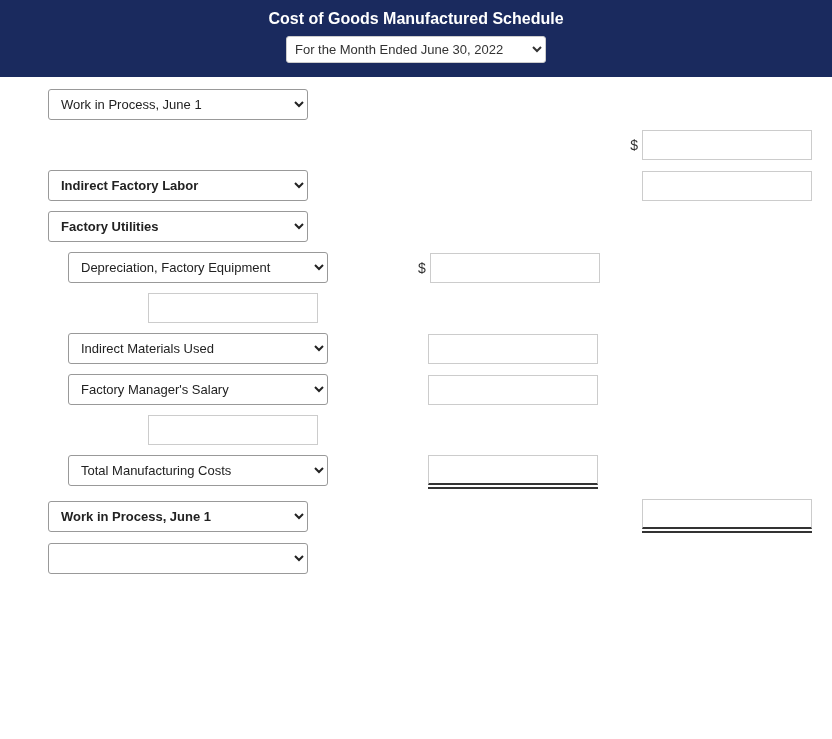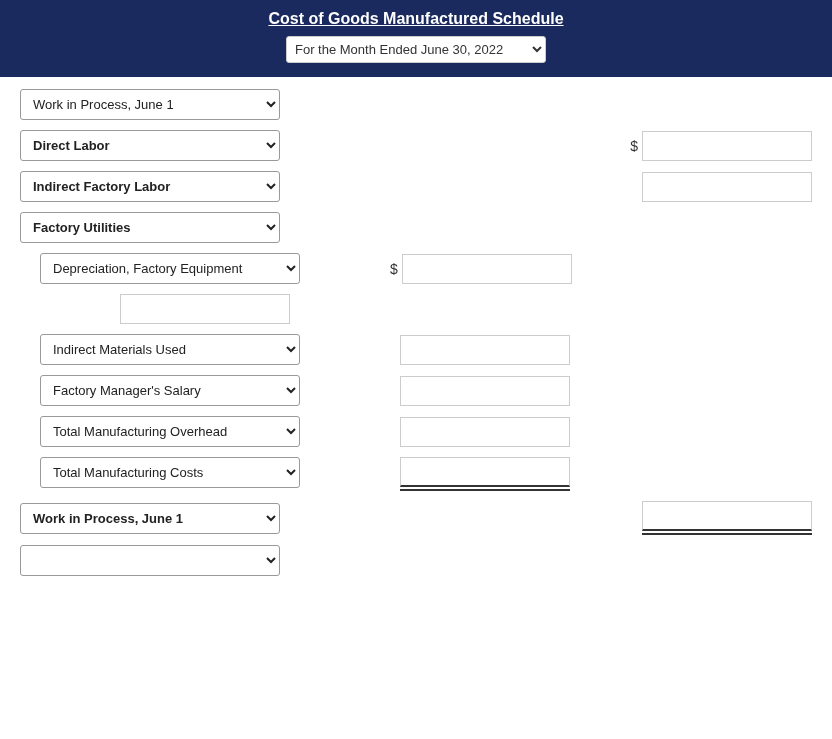--- a/index.html
+++ b/index.html
@@ -8,41 +8,41 @@
       font-size: 14px;
       background: #fff;
       color: #222;
     }
 
     .header {
       background: #1a2a5e;
       color: white;
       text-align: center;
       padding: 10px 20px 14px;
-      text-decoration: underline;
     }
 
     .header h1 {
       font-size: 16px;
       font-weight: bold;
       margin-bottom: 8px;
     }
 
     .header select {
       font-size: 13px;
       padding: 4px 4px;
       border: 1px solid #ccc;
       border-radius: 3px;
       background: white;
       color: #333;
       width: 260px;
     }
 
     .content {
       padding: 12px 20px;
+      margin-left: 28px;
     }
 
     .row {
       display: flex;
       align-items: center;
       margin-bottom: 10px;
     }
 
     .label-select {
       width: 260px;
@@ -112,25 +112,20 @@
   <div class="row">
     <div class="label-select">
       <select>
         <option>Work in Process, June 1</option>
       </select>
     </div>
     <div class="spacer"></div>
   </div>
 
   <div class="row">
-    <div class="label-select">
-      <select class="bold-text">
-        <option>Direct Labor</option>
-      </select>
-    </div>
     <div class="spacer"></div>
     <div class="col-right">
       <span class="dollar-sign">$</span>
       <input type="text" class="input-field input-wide" value="" style="">
     </div>
   </div>
 
   <div class="row">
     <div class="label-select">
       <select class="bold-text">
@@ -185,25 +180,20 @@
       <select>
         <option>Factory Manager's Salary</option>
       </select>
     </div>
     <div style="margin-left: 100px; display:flex; align-items:center;">
       <input type="text" class="input-field input-medium" value="" style="">
     </div>
   </div>
 
   <div class="row">
-    <div class="label-select indent">
-      <select>
-        <option>Total Manufacturing Overhead</option>
-      </select>
-    </div>
     <div style="margin-left: 100px; display:flex; align-items:center;">
       <input type="text" class="input-field input-medium" value="" style="">
     </div>
   </div>
 
   <div class="row" style="align-items:flex-start;">
     <div class="label-select indent">
       <select>
         <option>Total Manufacturing Costs</option>
       </select>

